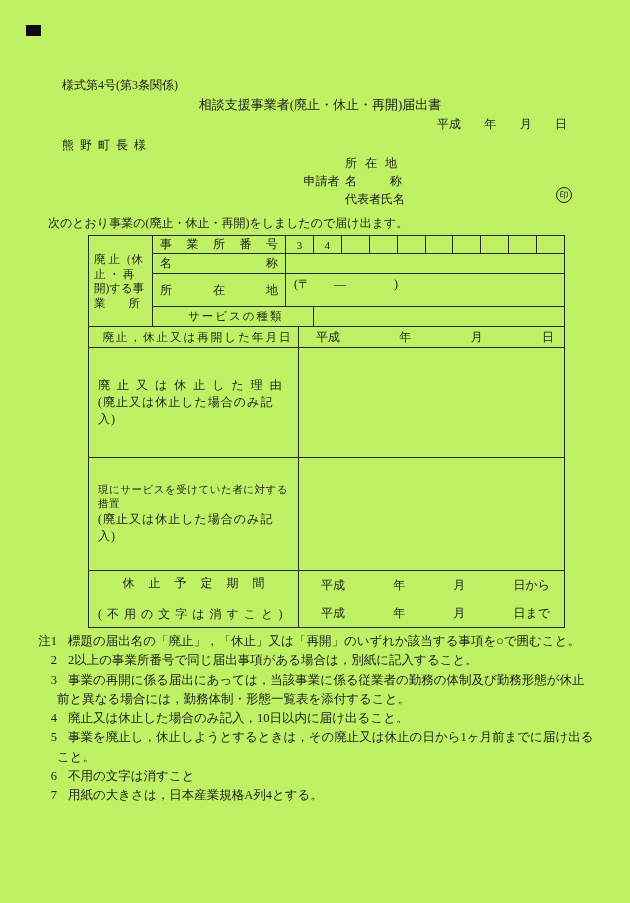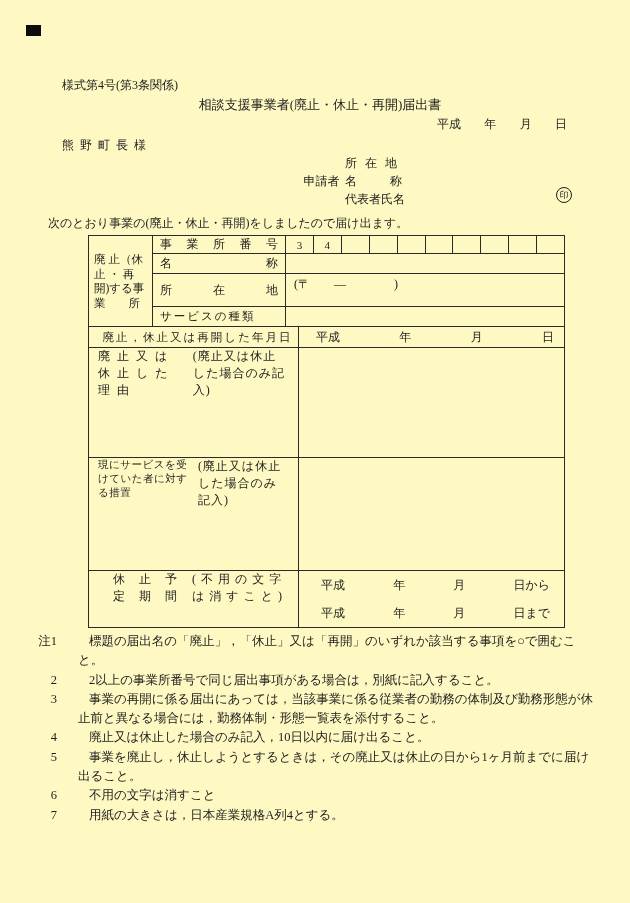--- a/index.html
+++ b/index.html
@@ -1,19 +1,19 @@
 <!DOCTYPE html>
 <html><head>
 <meta charset="utf-8">
 <style>
   * { margin:0; padding:0; box-sizing:border-box; }
   html,body { background:#e8e8e8; }
   .page{
     position:relative; width:630px; height:903px; margin:0 auto;
-    background:#fef9c3; color:#1c1c1c;
+    background:#bef264; color:#1c1c1c;
     font-family:"Liberation Serif","DejaVu Serif",serif;
     font-size:12px; overflow:hidden;
   }
   .artifact{ position:absolute; left:26px; top:25px; width:15px; height:11px; background:#0c0c0c; }
 
   .form-code{ position:absolute; left:62px; top:77px; font-size:12px; }
   .doc-title{ position:absolute; left:5px; top:96px; width:100%; text-align:center; font-size:13px; }
   .date-top{ position:absolute; left:437px; top:116px; width:130px; display:flex; justify-content:space-between; }
   .addressee{ position:absolute; left:62px; top:137px; letter-spacing:6px; }
 
@@ -53,48 +53,48 @@
   }
   .spread{ justify-content:space-between; }
   .digits{ flex:1; display:flex; }
   .digit-cell{
     flex:1; border-left:1px solid #2a2a2a;
     display:flex; align-items:center; justify-content:center; font-size:11px;
   }
   .digit-cell.first{ border-left:none; }
   .valC{ flex:1; }
   .postal{ padding:2px 0 0 8px; }
-  .svc{ letter-spacing:2px; font-size:11.5px; }
+  .svc{ letter-spacing:2px; font-size:11.5px;margin-left:28px; }
 
   .r5{ height:21px; border-bottom:1px solid #2a2a2a; }
   .r6{ height:110px; border-bottom:1px solid #2a2a2a; }
   .r7{ height:113px; border-bottom:1px solid #2a2a2a;gap:32px; }
   .r8{ flex:1; }
   .labelL{
     width:210px; border-right:1px solid #2a2a2a;
-    display:flex; justify-content:center; padding:0 9px;
+    display:flex; flex-direction:column; justify-content:center; padding:0 9px;
   }
   .labelL.single{ flex-direction:row; align-items:center; }
   .valL{ flex:1; }
   .ls-date{ letter-spacing:2px; font-size:11.5px; white-space:nowrap;padding-left:8px; }
   .ls-reason1{ letter-spacing:7px; }
   .ls-paren1{ letter-spacing:1px; }
   .ls-meas1{ font-size:10.5px; letter-spacing:0.5px; }
   .ls-susp1{ letter-spacing:14px; text-align:center; padding-left:14px; }
   .ls-susp2{ letter-spacing:5px; }
   .gap8{ height:14px; }
   .era-line{ display:flex; justify-content:space-between; padding:0 10px 0 17px; align-items:center; height:100%; }
   .valL.two{ display:flex; flex-direction:column; justify-content:space-around; }
   .era-line2{ display:flex; justify-content:space-between; padding:0 14px 0 22px; }
 
   
   .notes{ position:absolute; left:35px; top:632px; width:562px; font-size:12.5px; line-height:19.3px; }
   .note{ display:flex; }
   .note-num{ width:22px; flex:none; text-align:right; }
-  .note-text{ flex:1; margin-left:21px; text-indent:11px; }
+  .note-text{ flex:1; margin-left:0; text-indent:11px; }
 </style>
 </head>
 <body>
 
 <div class="page">
 
   <div class="artifact"></div>
 
   <div class="form-code">様式第4号(第3条関係)</div>
   <div class="doc-title">相談支援事業者(廃止・休止・再開)届出書</div>

